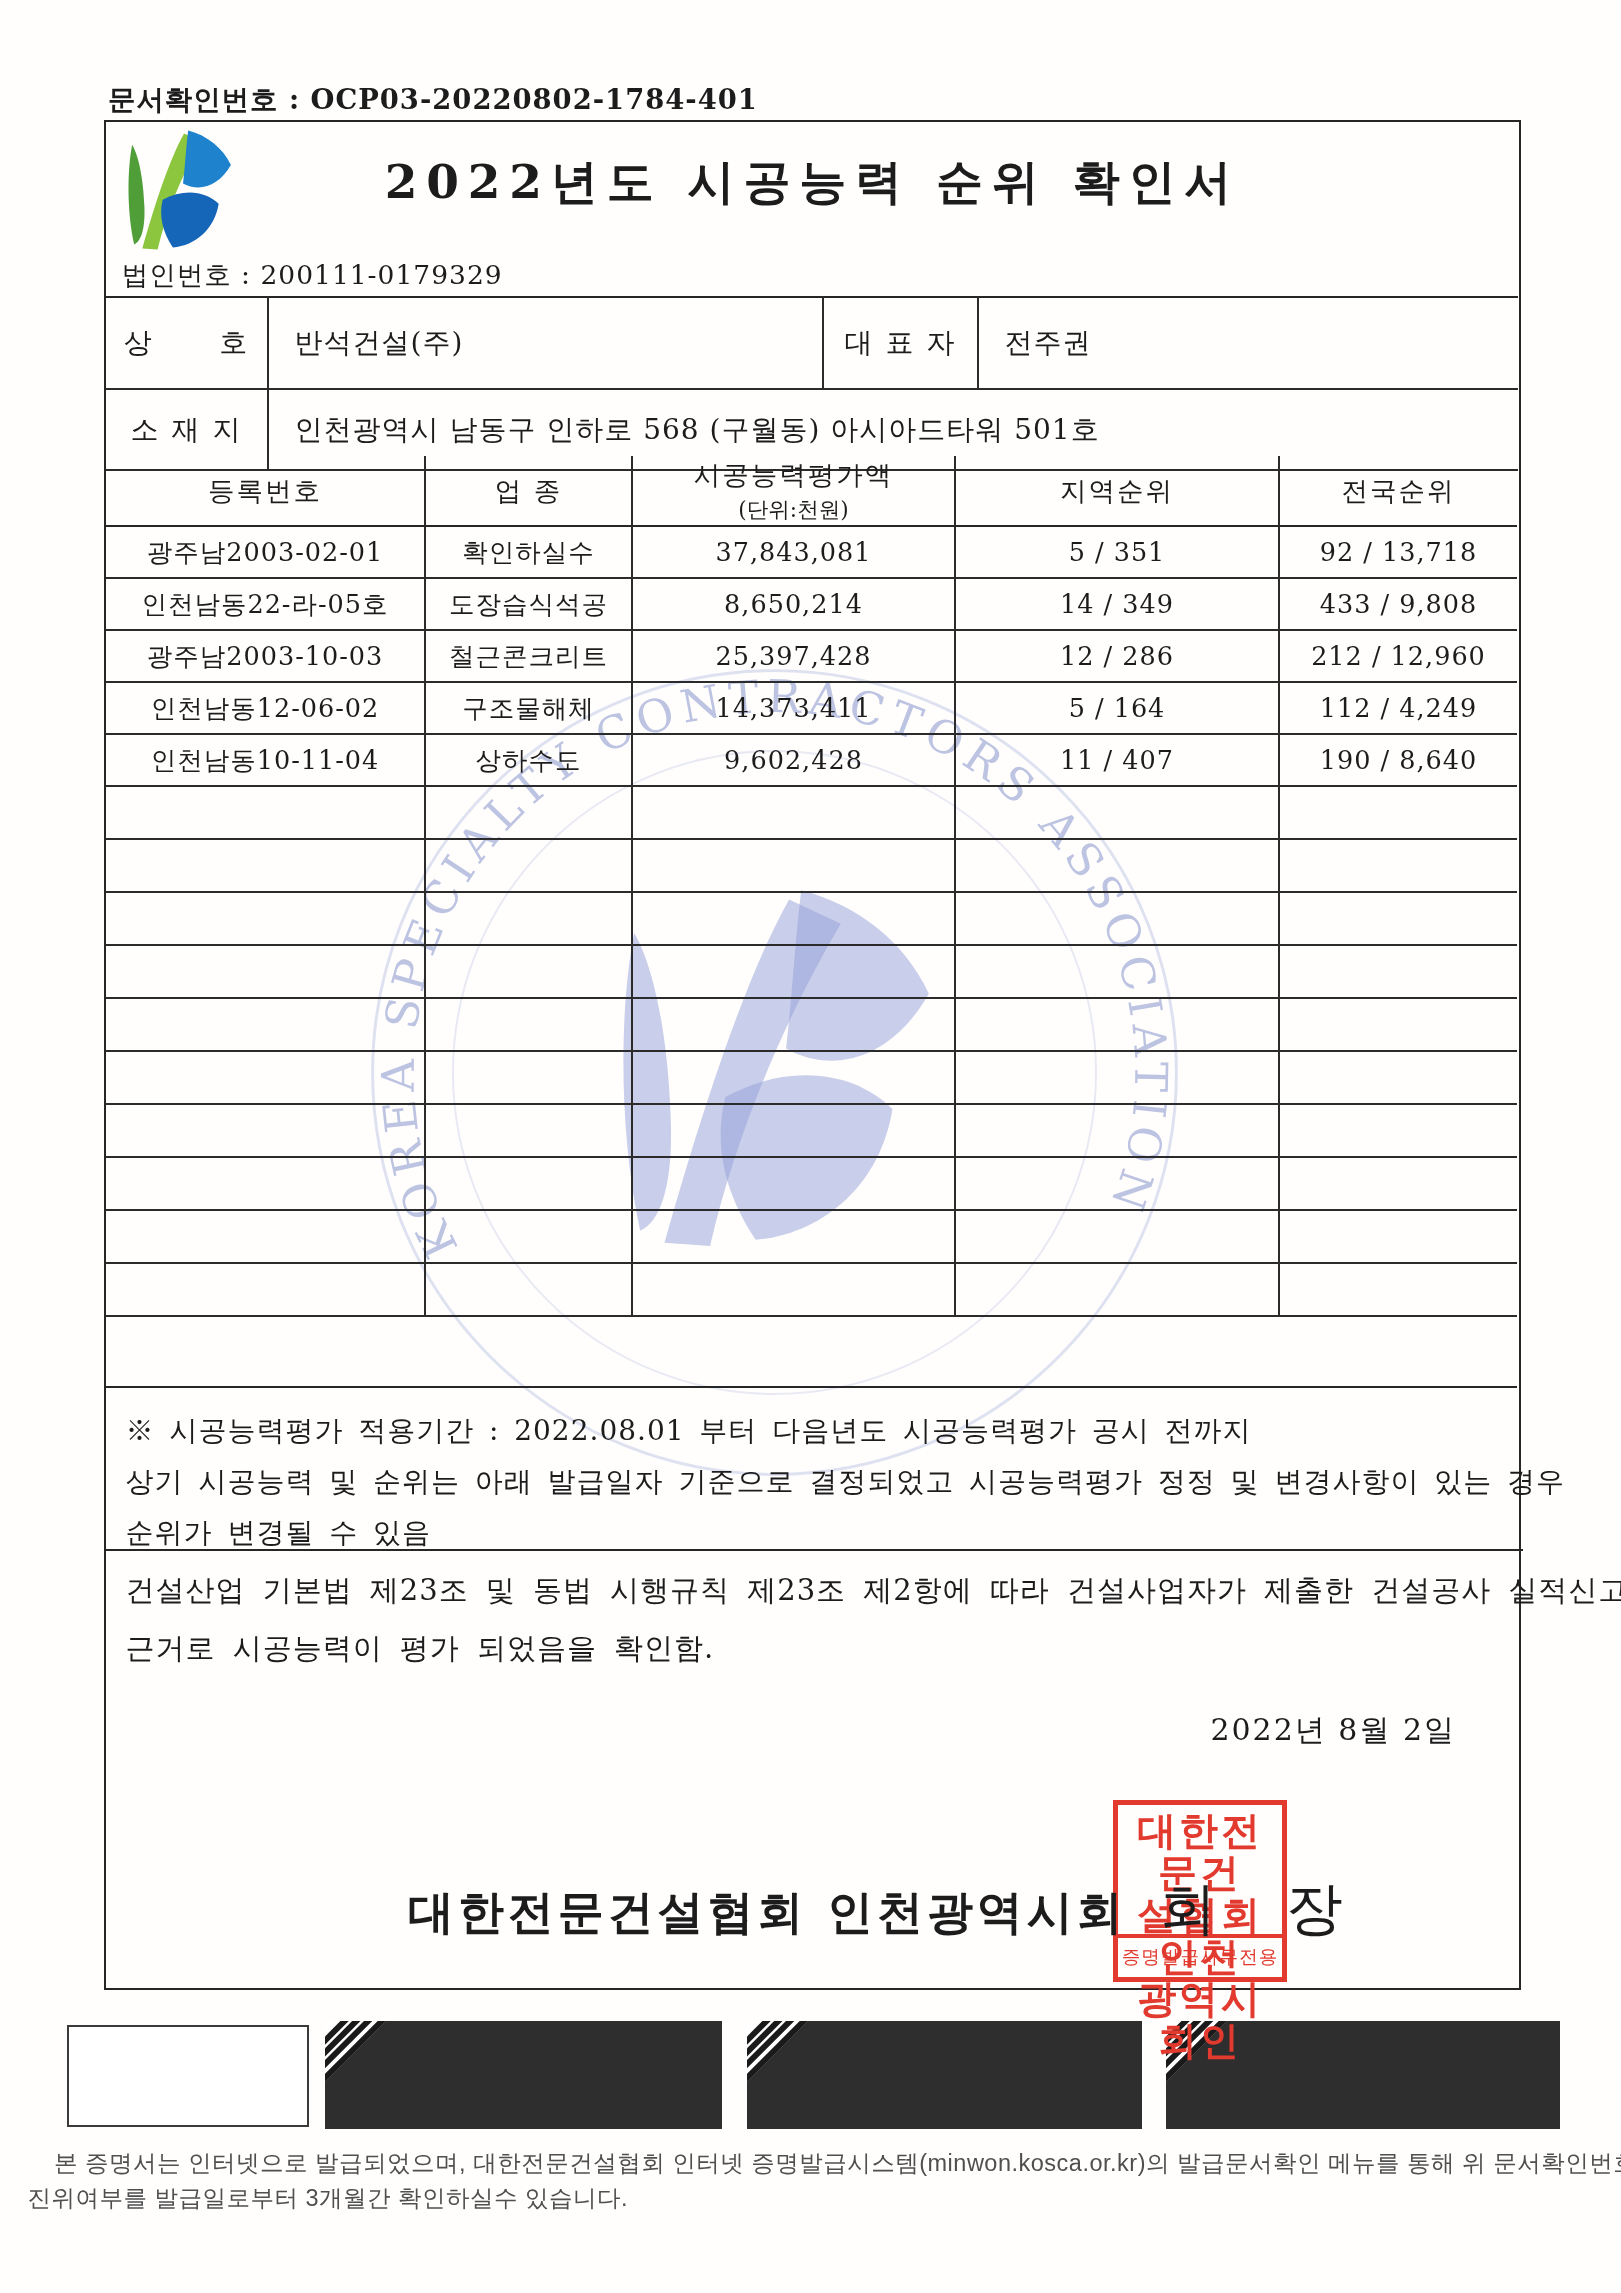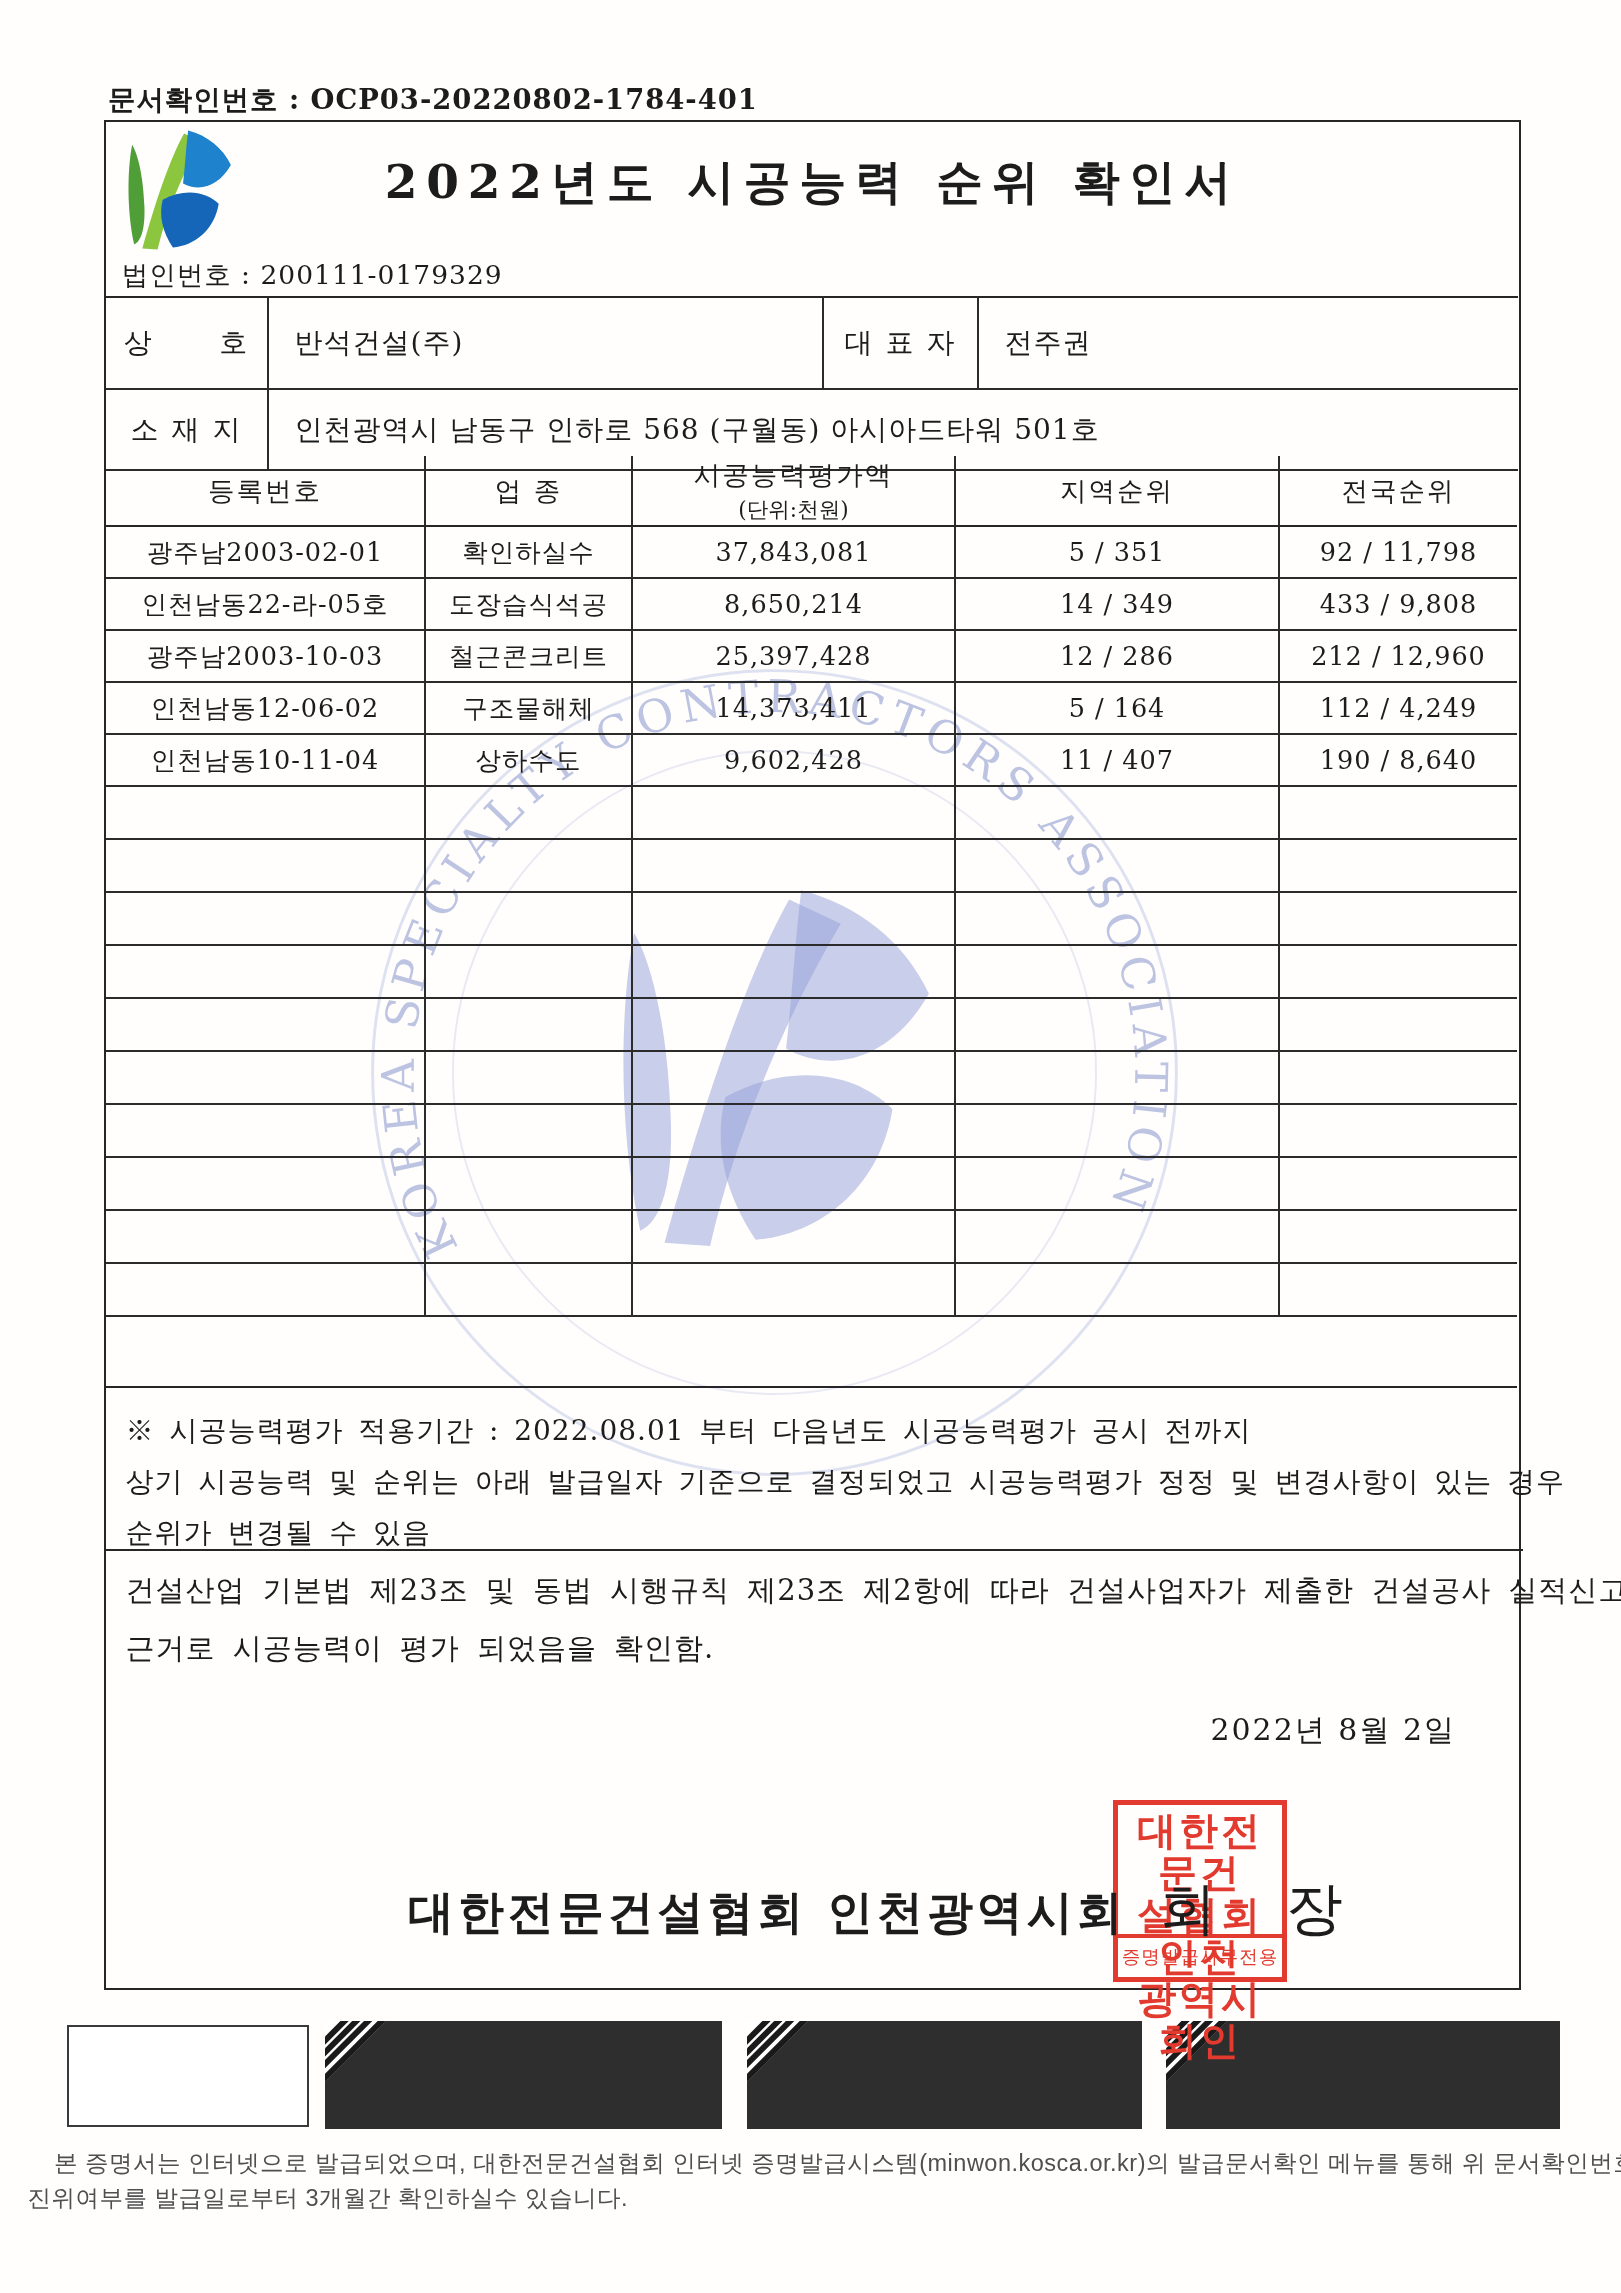--- a/index.html
+++ b/index.html
@@ -147,21 +147,21 @@
           <th>지역순위</th>
           <th>전국순위</th>
         </tr>
       </thead>
       <tbody>
         <tr class="data-row">
           <td>광주남2003-02-01</td>
           <td>확인하실수</td>
           <td>37,843,081</td>
           <td>5 / 351</td>
-          <td>92 / 11,798</td>
+          <td>92 / 13,718</td>
         </tr>
         <tr class="data-row">
           <td>인천남동22-라-05호</td>
           <td>도장습식석공</td>
           <td>8,650,214</td>
           <td>14 / 349</td>
           <td>433 / 9,808</td>
         </tr>
         <tr class="data-row">
           <td>광주남2003-10-03</td>

